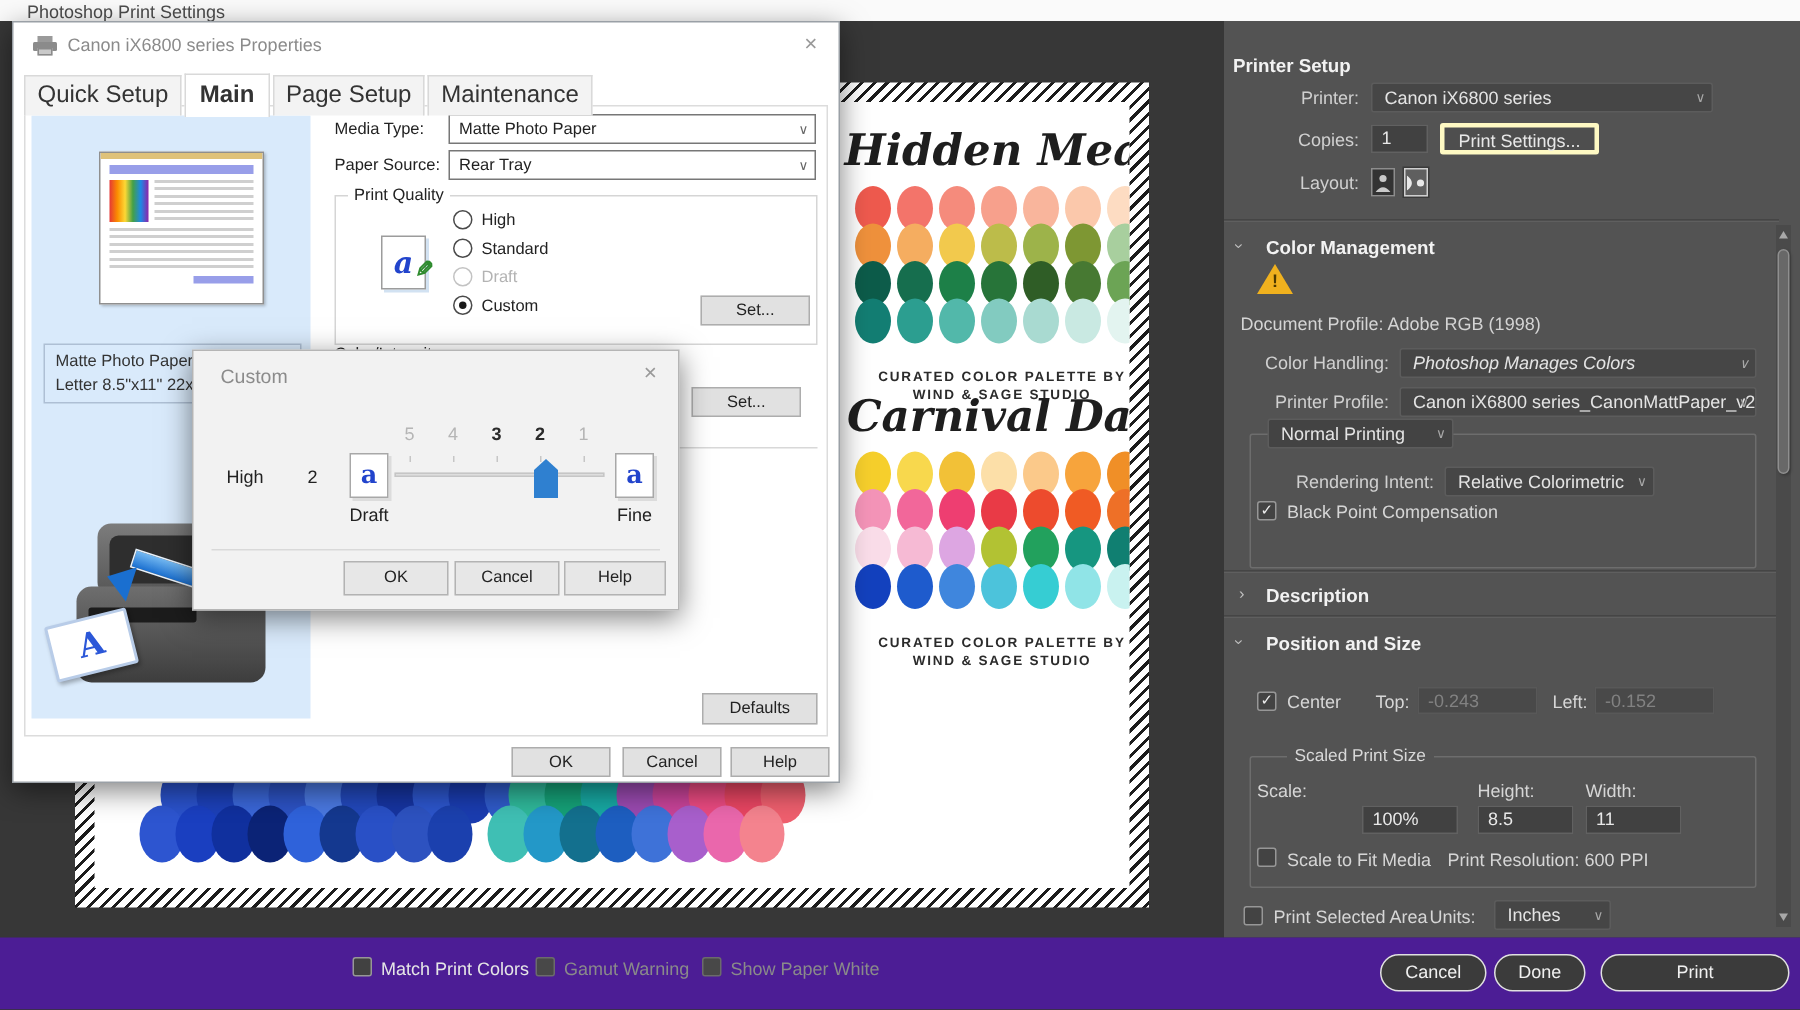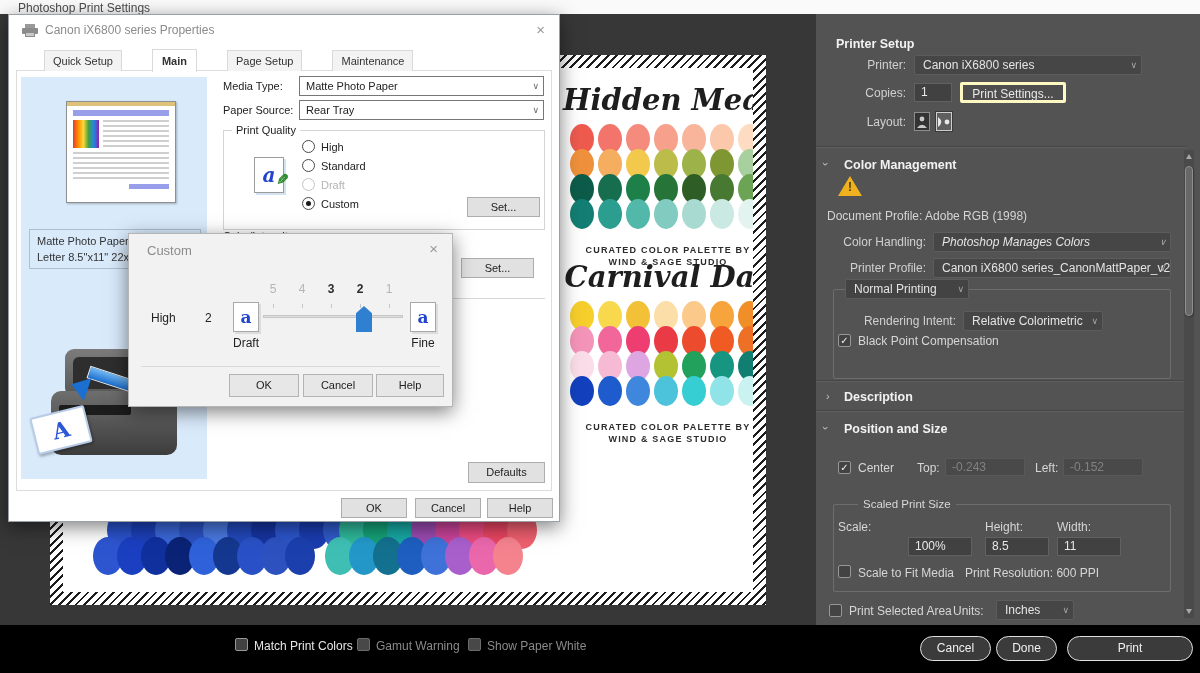--- a/index.html
+++ b/index.html
@@ -66,40 +66,40 @@
   .scrollbar { position:absolute; left:368px; top:138px; width:10px; height:468px; background:#4a4a4a; }
   .scrollbar .thumb { position:absolute; left:1px; top:16px; width:8px; height:150px; background:#686868; border-radius:4px; }
   .scrollbar .ar { position:absolute; left:2px; width:0; height:0; }
   .scrollbar .ar.up { top:4px; border-left:3px solid transparent; border-right:3px solid transparent; border-bottom:5px solid #a8a8a8; }
   .scrollbar .ar.dn { bottom:4px; border-left:3px solid transparent; border-right:3px solid transparent; border-top:5px solid #a8a8a8; }
   .layout-ic { position:absolute; width:16px; height:19px; background:#333; border:1px solid #8d8d8d;
                display:flex; align-items:center; justify-content:center; }
   .layout-ic.sel { background:#5f5f5f; border-color:#cfcfcf; box-shadow:0 0 0 1px #3a3a3a; }
 
   
-  .bottom-bar { position:absolute; left:0; top:625px; width:1200px; height:48px; background:#000000; z-index:2;
+  .bottom-bar { position:absolute; left:0; top:625px; width:1200px; height:48px; background:#4c1d95; z-index:2;
                 color:#e6e6e6; font-size:12px; }
   .bottom-bar .abs { position:absolute; }
   .pill { position:absolute; top:11px; height:25px; border:1px solid #e0e0e0; border-radius:13px;
           background:#3b3b3b; color:#f0f0f0; font-size:12px; text-align:center; line-height:23px; }
   .dim-label { color:#8a8a8a; }
 
   
   .win { position:absolute; background:#fff; border:1px solid #9aa0a6; box-shadow:0 5px 18px rgba(0,0,0,.5); }
   .win .abs { position:absolute; }
   #canon-dialog { left:8px; top:14px; width:552px; height:508px; z-index:10; font-size:11px; color:#222; }
   .titlebar-text { color:#8b8b8b; font-size:12px; }
   .close-x { color:#9a9a9a; font-size:15px; line-height:15px; }
   .printer-ic { position:absolute; width:16px; height:13px; }
   .printer-ic .p1 { position:absolute; left:3px; top:0; width:10px; height:4px; background:#9a9a9a; }
   .printer-ic .p2 { position:absolute; left:0; top:4px; width:16px; height:6px; background:#8b8b8b; border-radius:1px; }
   .printer-ic .p3 { position:absolute; left:3px; top:8px; width:10px; height:5px; background:#c9c9c9; border:1px solid #8b8b8b; }
   .tabs { position:absolute; left:7px; top:34px; display:flex; align-items:flex-end; z-index:2; }
   .tab { padding:4px 8px; border:1px solid #d9d9d9; border-bottom:none; background:#f3f3f3;
-         font-size:11px; color:#333; margin-right:2px;margin-left:28px; }
+         font-size:16px; color:#333; margin-right:2px; }
   .tab.active { background:#fff; font-weight:bold; padding:5px 9px; margin-bottom:-1px; }
   .tab-body { position:absolute; left:7px; top:55px; width:536px; height:421px; background:#fff; border:1px solid #dcdcdc; }
   .wbtn { position:absolute; background:#e1e1e1; border:1px solid #adadad; font-size:11px;
           text-align:center; color:#222; }
   .wdd { position:absolute; background:#fff; border:1px solid #777; font-size:11px; line-height:18px;
          padding:0 16px 0 6px; color:#222; white-space:nowrap; overflow:hidden; }
   .wdd .dd-ar { position:absolute; right:4px; top:0; color:#666; font-size:9px; line-height:18px; }
   .radio { position:absolute; width:13px; height:13px; border:1px solid #4a4a4a; border-radius:50%; background:#fff; }
   .radio.sel::after { content:""; position:absolute; left:3px; top:3px; width:5px; height:5px; border-radius:50%; background:#1a1a1a; }
   .radio.dis { border-color:#c3c3c3; }
@@ -316,21 +316,21 @@
               <span class="dot" style="background: rgb(244, 131, 142);"></span>
             </div>
         </div>
         
       </div>
 
     </div>
   </div>
 
   <div class="panel">
-    <div class="abs hdr" style="left:20px; top:25px;">Printer Setup</div>
+    <div class="abs hdr" style="left:6px; top:25px;">Printer Setup</div>
 
     <div class="abs rlabel" style="left:0; top:46px; width:90px;">Printer:</div>
     <div class="dd" style="left:98px; top:43px; width:228px; height:20px;">
       <span>Canon iX6800 series</span>
       <span class="dd-ar">∨</span>
     </div>
 
     <div class="abs rlabel" style="left:0; top:74px; width:90px;">Copies:</div>
     <div class="tin" style="left:98px; top:71px; width:38px; height:19px;">1</div>
     <div class="pbtn" style="left:144px; top:70px; width:106px; height:21px; line-height:19px;">Print Settings...</div>

